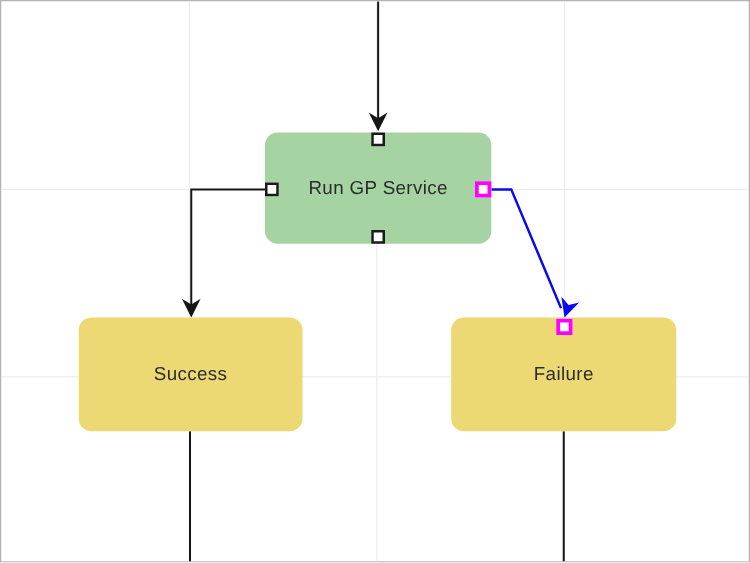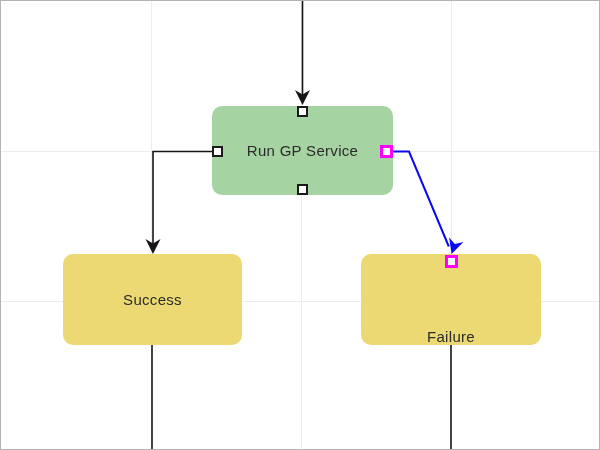--- a/index.html
+++ b/index.html
@@ -59,21 +59,21 @@
   .node-green { background: var(--color-node-green, #a6d3a2); }
   .node-yellow { background: var(--color-node-yellow, #ecd973); }
   .node-label {
     color: var(--color-node-text, #2b2b2b);
     font-size: 15px;
     letter-spacing: 0.3px;
     white-space: nowrap;
   }
   #node-run     { left: 211px; top: 105px; width: 181px; height: 89px; }
   #node-success { left: 62px;  top: 253px; width: 179px; height: 91px; }
-  #node-failure { left: 360px; top: 253px; width: 180px; height: 91px; align-items: flex-end; }
+  #node-failure { left: 360px; top: 253px; width: 180px; height: 91px; }
   .handle {
     position: absolute;
     box-sizing: border-box;
     background: #ffffff;
     z-index: 3;
   }
   .handle-black {
     width: 11px;
     height: 11px;
     border: 2px solid var(--color-handle-border, #1a1a1a);

